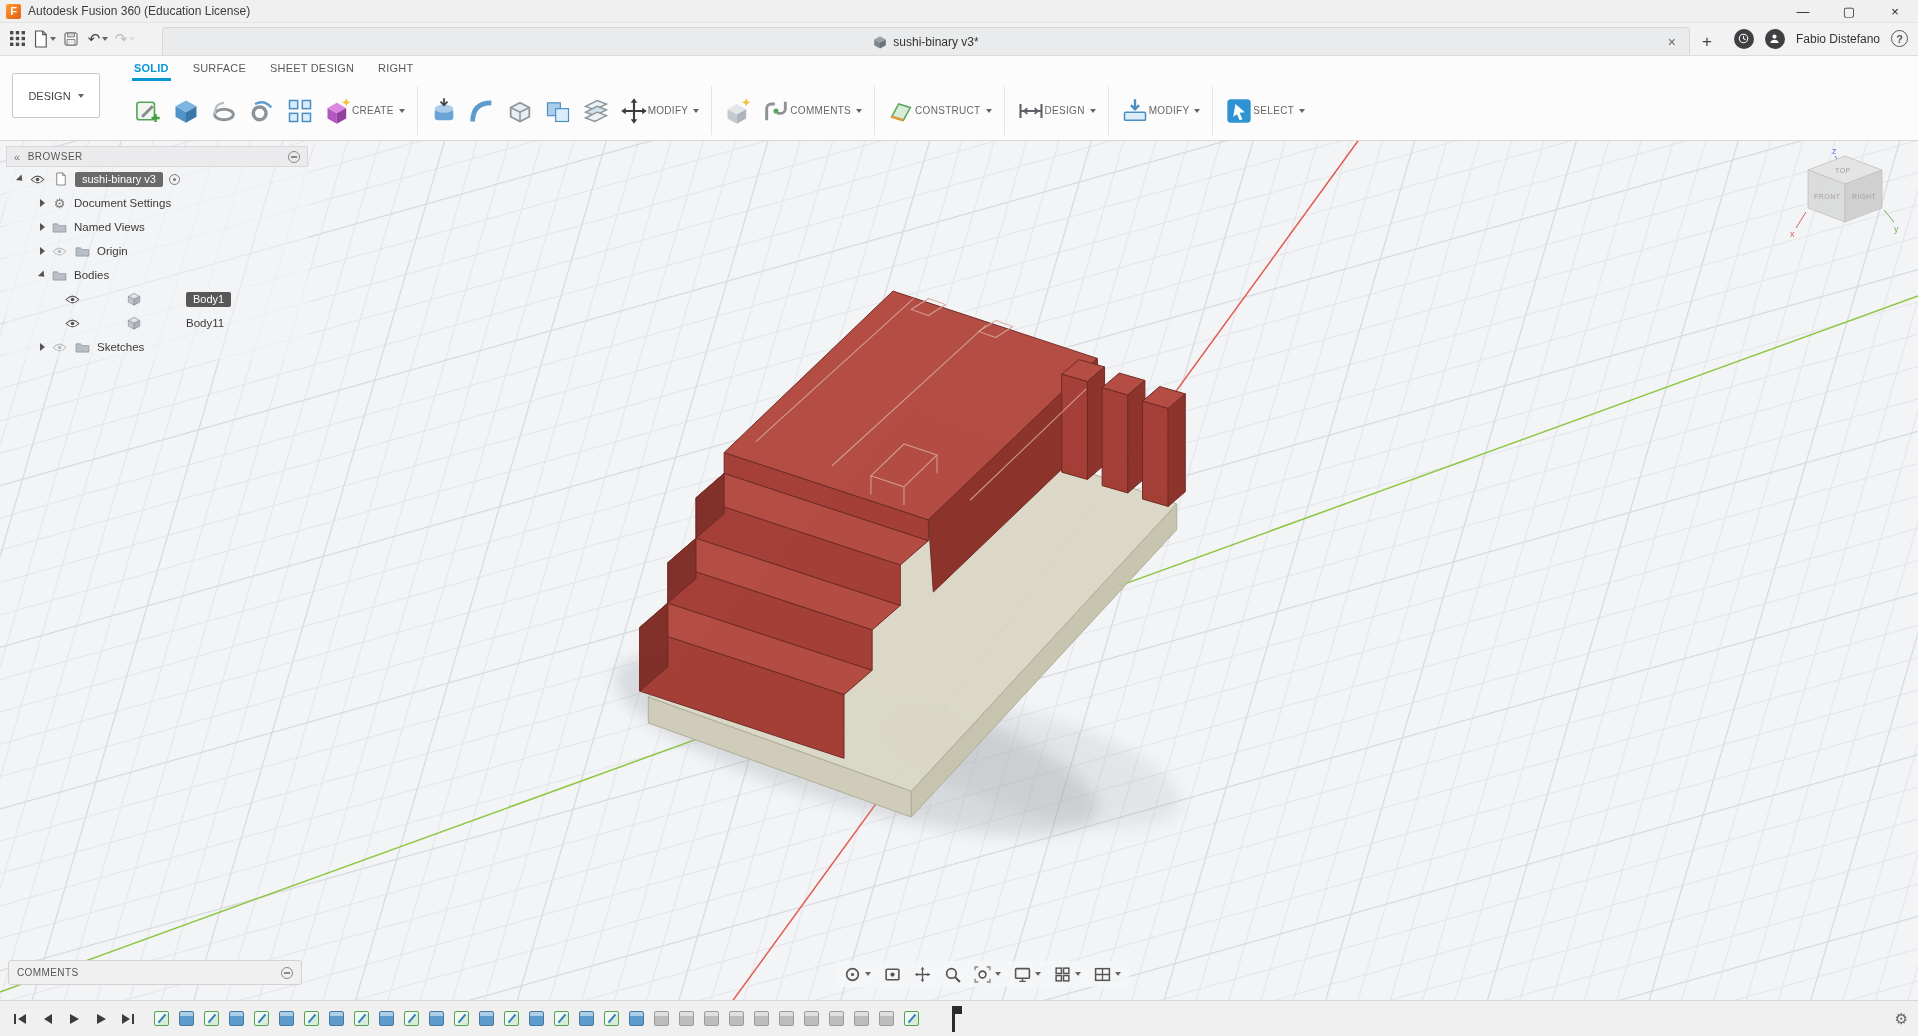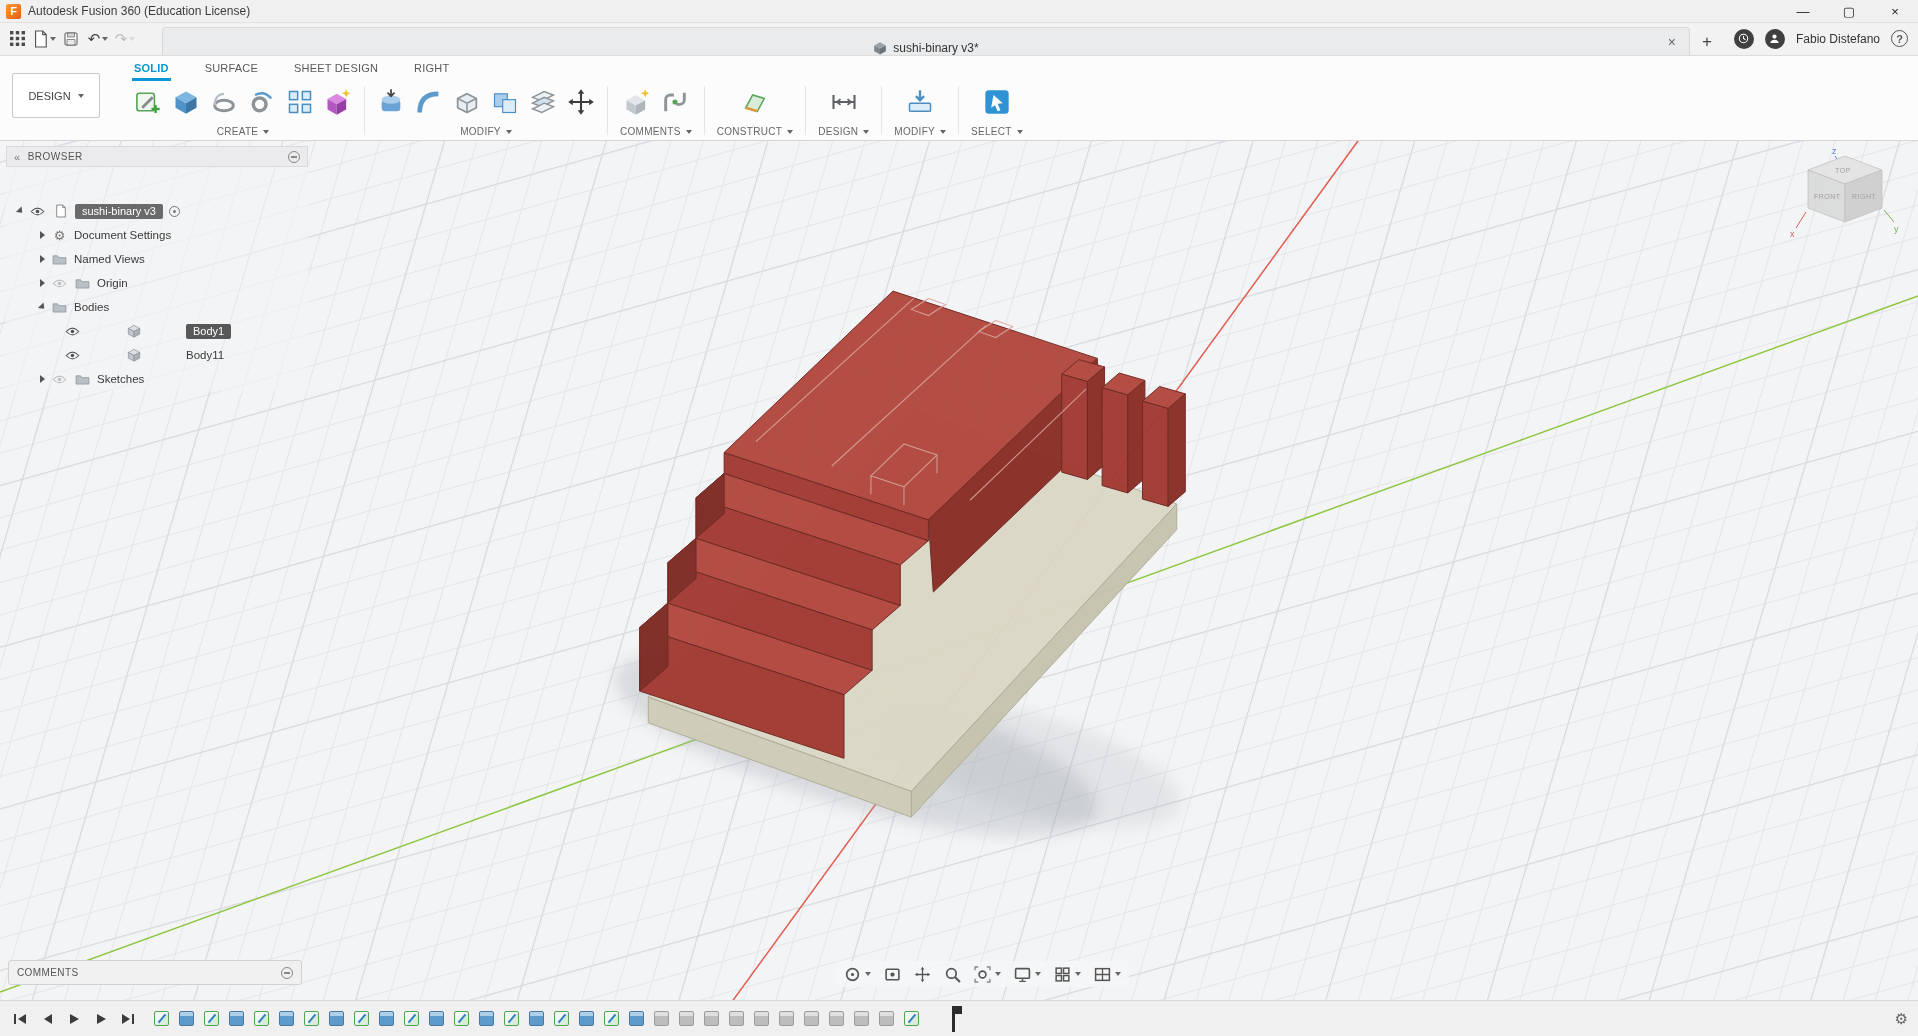--- a/index.html
+++ b/index.html
@@ -30,59 +30,59 @@
   .tabbar { position:absolute; top:23px; left:0; right:0; height:33px; background:#f2f2f2;
     border-bottom:1px solid #dcdcdc; display:flex; align-items:flex-end; z-index:40; }
   .tb-icons { display:flex; align-items:center; gap:3px; padding:0 5px; height:33px; }
   .tb-btn { height:26px; min-width:24px; display:flex; align-items:center; justify-content:center; color:#444; }
   .caret { width:0; height:0; border-left:3.5px solid transparent; border-right:3.5px solid transparent;
     border-top:4px solid #666; margin-left:2px; }
   .caret.dim { border-top-color:#b5b5b5; }
   .undo-glyph { font-size:15px; color:#3f3f3f; }
   .redo-glyph { font-size:15px; color:#bdbdbd; }
   .doc-tab { flex:1; height:28px; background:#eaebec; border:1px solid #d8d8d8; border-bottom:none;
-    border-radius:4px 4px 0 0; display:flex; align-items:flex-end; position:relative; margin-left:20px; }
+    border-radius:4px 4px 0 0; display:flex; align-items:center; position:relative; margin-left:20px; }
   .doc-tab-center { margin:0 auto; display:flex; align-items:center; gap:6px; font-size:12px; color:#333; }
   .tab-close { position:absolute; right:8px; top:5px; width:18px; height:18px; display:flex;
     align-items:center; justify-content:center; font-size:14px; color:#666; }
   .new-tab { width:26px; height:26px; display:flex; align-items:center; justify-content:center;
     font-size:17px; color:#444; margin:0 4px; }
   .tb-right { display:flex; align-items:center; gap:11px; padding:0 10px; height:33px;margin-top:12px; }
   .circle-dark { width:20px; height:20px; border-radius:50%; background:#3f4043; display:flex;
     align-items:center; justify-content:center; }
   .user-name { font-size:12px; color:#333; }
   .help-circle { width:17px; height:17px; border-radius:50%; border:1.5px solid #555; color:#555;
     font-size:11px; font-weight:bold; display:flex; align-items:center; justify-content:center; }
 
   
   .ribbon { position:absolute; top:56px; left:0; right:0; height:85px; background:#fcfcfc;
     border-bottom:1px solid #d6d6d6; z-index:35; }
   .design-btn { position:absolute; left:12px; top:17px; width:88px; height:45px; background:#fff;
     border:1px solid #c8c8c8; border-radius:2px; display:flex; align-items:center; justify-content:center;
     gap:5px; font-size:11px; color:#444; }
-  .rtabs { position:absolute; left:132px; top:0; height:25px; display:flex; gap:32px; }
+  .rtabs { position:absolute; left:132px; top:0; height:25px; display:flex; gap:20px; }
   .rtab { font-size:11px; color:#5a5a5a; display:flex; align-items:flex-end; padding:0 2px 4px 2px;
     border-bottom:3px solid transparent; letter-spacing:.2px; }
   .rtab.active { color:var(--accent-blue,#0a96d4); border-bottom-color:var(--accent-blue,#0a96d4); font-weight:bold; }
   .rtools { position:absolute; left:122px; top:25px; right:0; height:59px; display:flex; align-items:stretch; }
-  .rgroup { display:flex; flex-direction:column; align-items:center; padding:0 12px; }
+  .rgroup { display:flex; flex-direction:row; align-items:center; padding:0 12px; }
   .ricons { flex:1; display:flex; align-items:center; gap:10px; }
   .rlabel { height:17px; font-size:10px; color:#666; display:flex; align-items:center; gap:3px; letter-spacing:.3px; }
   .rsep { width:1px; background:#e5e5e5; margin:5px 0; }
 
   
   .browser { position:absolute; left:6px; top:146px; width:302px; z-index:25; background:rgba(243,244,246,.55); }
   .b-header { height:21px; background:#ebebed; border:1px solid #d9d9d9; display:flex; align-items:center;
     padding:0 7px; font-size:10px; color:#555; letter-spacing:.5px; }
   .b-collapse { color:#777; font-size:11px; margin-right:7px; }
   .circle-btn { width:12px; height:12px; border:1px solid #888; border-radius:50%; position:relative; }
   .circle-btn::after { content:""; position:absolute; left:2px; right:2px; top:4.5px; height:1.5px; background:#888; }
   .b-min { margin-left:auto; }
   .b-row { height:24px; display:flex; align-items:center; gap:6px; font-size:11.5px; color:#3a3a3a; }
-  .lv0 { padding-left:12px;margin-top:32px; } .lv1 { padding-left:34px; } .lv2 { padding-left:58px;gap:44px; }
+  .lv0 { padding-left:12px; } .lv1 { padding-left:34px; } .lv2 { padding-left:58px;gap:44px; }
   .tri { width:0; height:0; border-left:5px solid #555; border-top:4px solid transparent;
     border-bottom:4px solid transparent; flex:0 0 auto; }
   .tri.exp { transform:rotate(45deg); }
   .pill { background:#6a6a6a; color:#fff; padding:1.5px 7px; border-radius:2px; font-size:11px; }
   .pill.body { background:#585858; }
   .b-ico { width:17px; display:flex; justify-content:center; align-items:center; flex:0 0 auto; }
   .dim { opacity:.35; }
   .gear-glyph { font-size:13px; color:#777; line-height:1; }
   .radio-ico { width:11px; height:11px; border:1px solid #777; border-radius:50%; position:relative; flex:0 0 auto; }
   .radio-ico::after { content:""; position:absolute; left:3px; top:3px; width:3px; height:3px;

